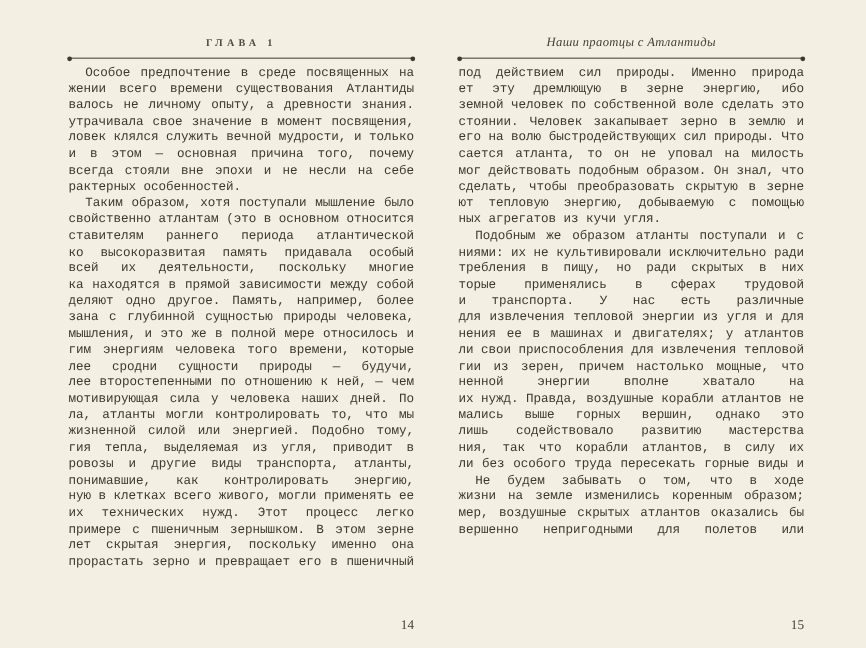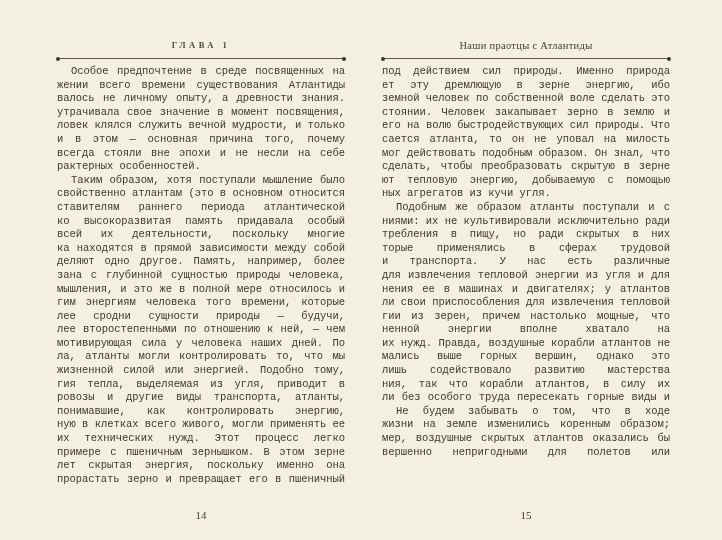--- a/index.html
+++ b/index.html
@@ -6,34 +6,33 @@
   body{
     width:722px;height:540px;
     background:#f3efe3;
     font-family:"Liberation Serif", serif;
     color:#3e382d;
     overflow:hidden;
   }
   .spread{
     position:relative;width:722px;height:416px;
     background:linear-gradient(90deg,#efebdf 0%, #f4f0e5 8%, #f4f0e5 46%, #f0ecdf 50%, #f4f0e5 54%, #f4f0e5 93%, #eeead d 100%);
-    margin-top:10px;
   }
   .page{position:absolute;top:0;width:288px;height:540px;}
   .page-left{left:57px;}
   .page-right{left:382px;}
   .running-head{
     position:absolute;top:30px;left:0;right:0;
     text-align:center;color:#46402f;
   }
   .running-head.caps{
     font-size:8.5px;letter-spacing:3.5px;font-weight:bold;color:#514b40;
   }
   .running-head.italic{
-    font-size:10.5px;letter-spacing:0.3px;
+    font-style:italic;font-size:10.5px;letter-spacing:0.3px;
   }
   .head-rule{
     position:absolute;top:48px;left:0;right:0;height:1px;
     background:#5c564b;
   }
   .head-rule .dot{
     position:absolute;top:-1.5px;width:4px;height:4px;border-radius:50%;
     background:#3e382d;
   }
   .head-rule .dot.left{left:-1px;}
@@ -45,22 +44,22 @@
     font-family:Liberation Mono, monospace;
   }
   .line{
     height:13.6px;overflow:hidden;
     text-align:justify;
     text-align-last:justify;
   }
   .line.indent{text-indent:14px;}
   .line.para-end{text-align-last:left;}
   .page-number{
-    position:absolute;top:499px;left:0;right:0;
-    text-align:center;font-size:11px;color:#46402f;
+    position:absolute;top:515px;left:0;right:0;
+    text-align:right;font-size:11px;color:#46402f;
   }
 </style>
 </head>
 <body>
 
 <div class="spread">
 
   <section class="page page-left">
     <header class="running-head caps">ГЛАВА 1</header>
     <div class="head-rule">

